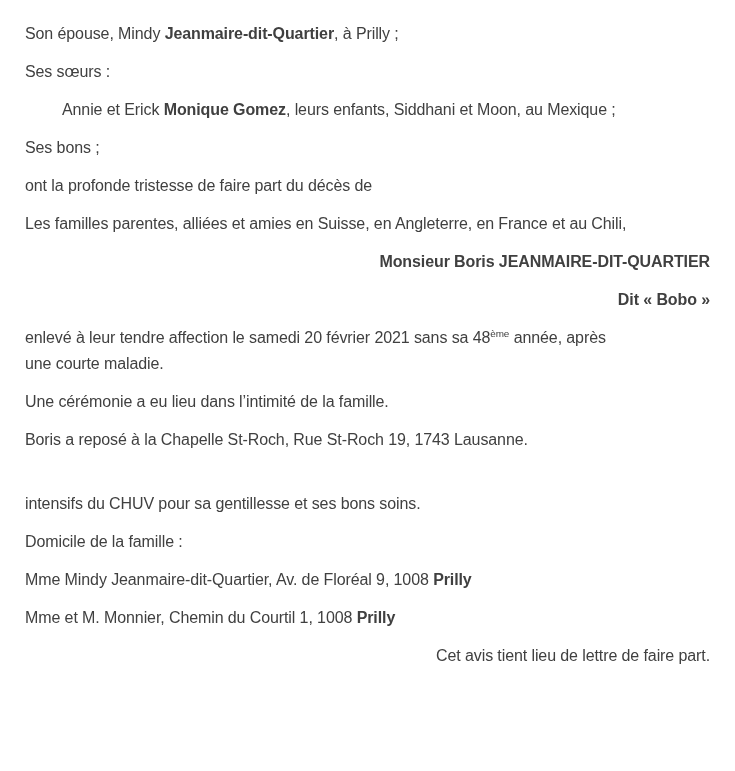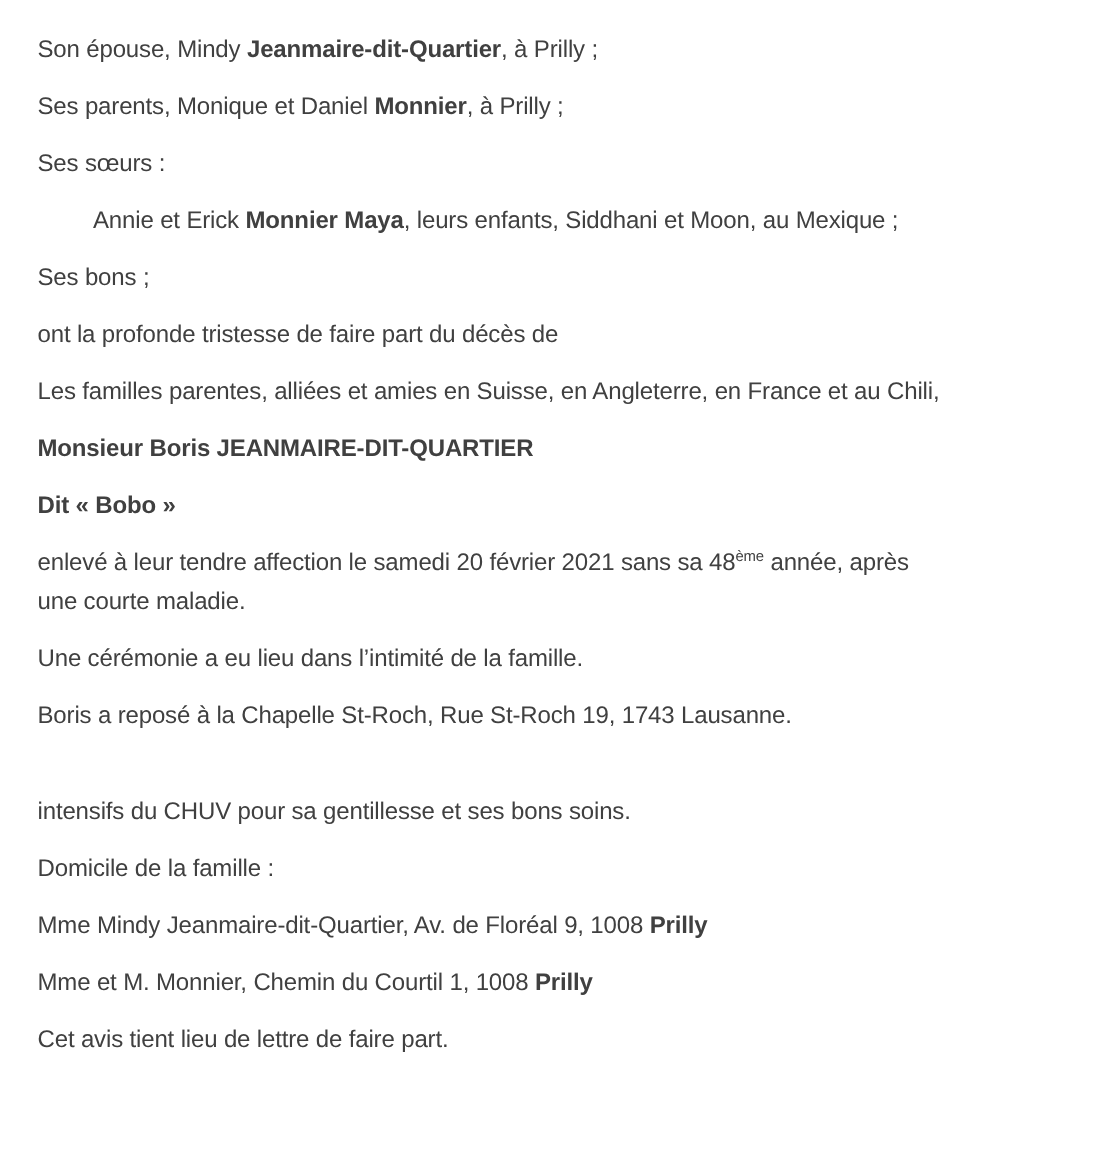--- a/index.html
+++ b/index.html
@@ -19,43 +19,42 @@
     font-size: 16px;
     line-height: 26px;
     color: #1d1d1d;
     letter-spacing: -0.1px;
   }
   .content p {
     margin: 0 0 12px 0;
     white-space: nowrap;
   }
   .content p.center {
-    text-align: left;
+    text-align: right;
   }
   .content p.indent {
     padding-left: 37px;
   }
   .content .b {
     font-weight: bold;
   }
   .content sup {
     font-size: 0.62em;
     line-height: 0;
     vertical-align: super;
   }
 </style>
 </head>
 <body>
 
 <div class="page">
   <div class="content" id="content" style="color: #404040;">
       <p><span>Son épouse, Mindy </span><span class="b">Jeanmaire-dit-Quartier</span><span>, à Prilly ;</span></p>
-      <p><span>Ses parents, Monique et Daniel </span><span class="b">Monnier</span><span>, à Prilly ;</span></p>
       <p><span>Ses sœurs :</span></p>
-      <p class="indent"><span>Annie et Erick </span><span class="b">Monnier Maya</span><span>, leurs enfants, Siddhani et Moon, au Mexique ;</span></p>
+      <p class="indent"><span>Annie et Erick </span><span class="b">Monique Gomez</span><span>, leurs enfants, Siddhani et Moon, au Mexique ;</span></p>
       <p><span>Ses bons ;</span></p>
       <p><span>ont la profonde tristesse de faire part du décès de</span></p>
       <p><span>Les familles parentes, alliées et amies en Suisse, en Angleterre, en France et au Chili,</span></p>
       <p class="center"><span class="b">Monsieur Boris JEANMAIRE-DIT-QUARTIER</span></p>
       <p class="center"><span class="b">Dit « Bobo »</span></p>
       <p><span>enlevé à leur tendre affection le samedi 20 février 2021 sans sa 48</span><sup>ème</sup><span> année, après</span><br><span>une courte maladie.</span></p>
       <p><span>Une cérémonie a eu lieu dans l’intimité de la famille.</span></p>
       <p><span>Boris a reposé à la Chapelle St-Roch, Rue St-Roch 19, 1743 Lausanne.</span></p>
       <p><br><span>intensifs du CHUV pour sa gentillesse et ses bons soins.</span></p>
       <p><span>Domicile de la famille :</span></p>

